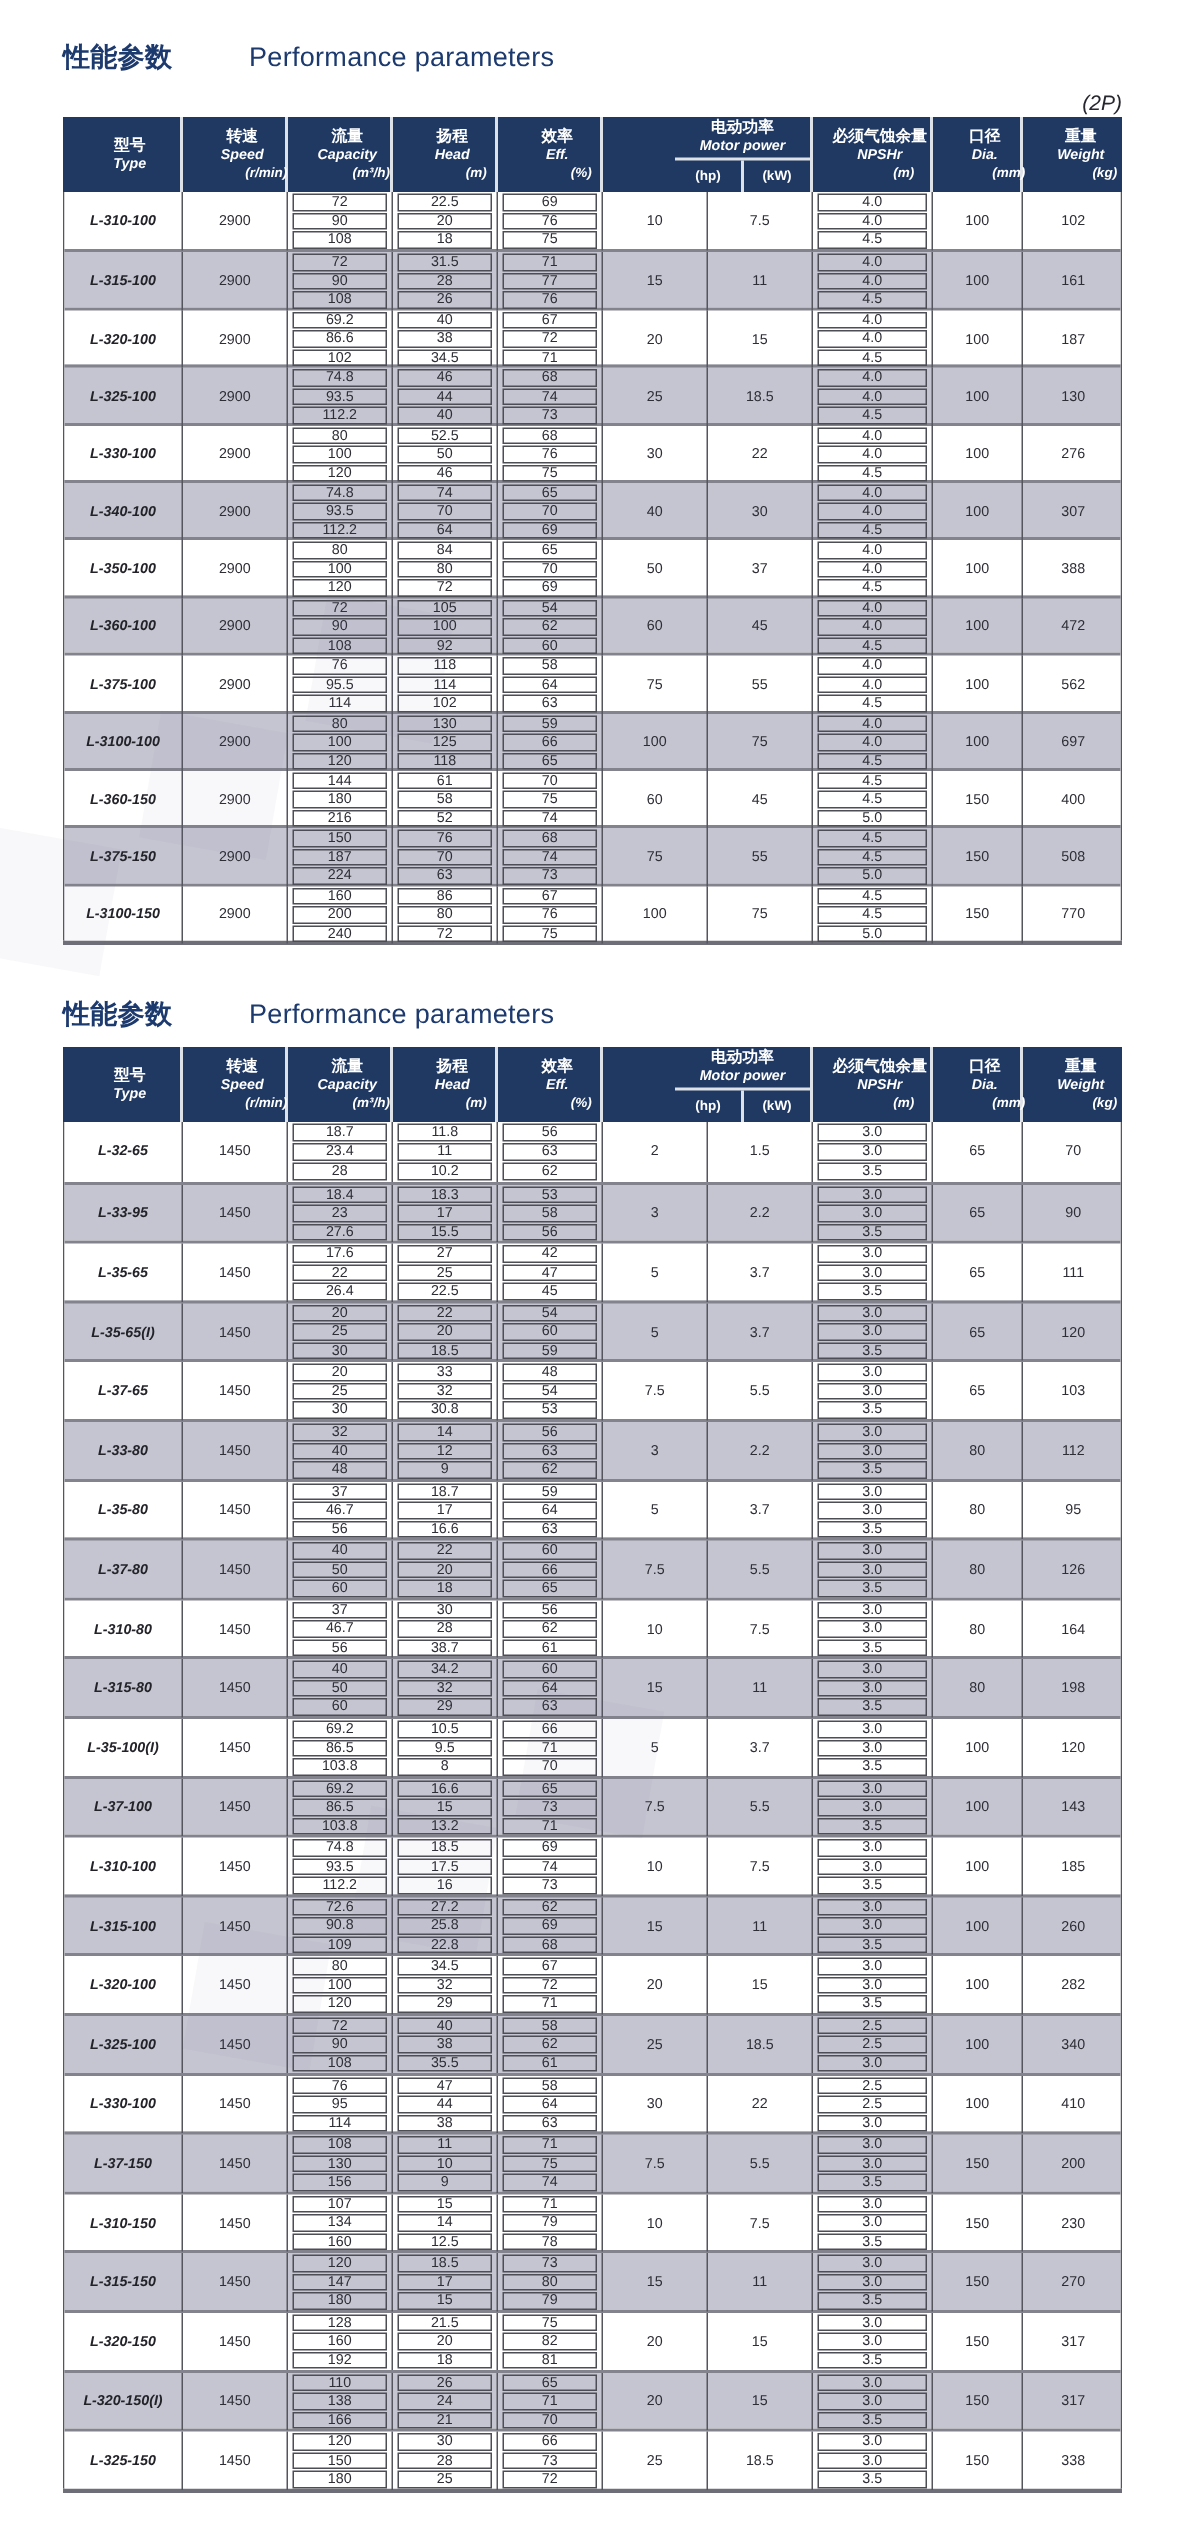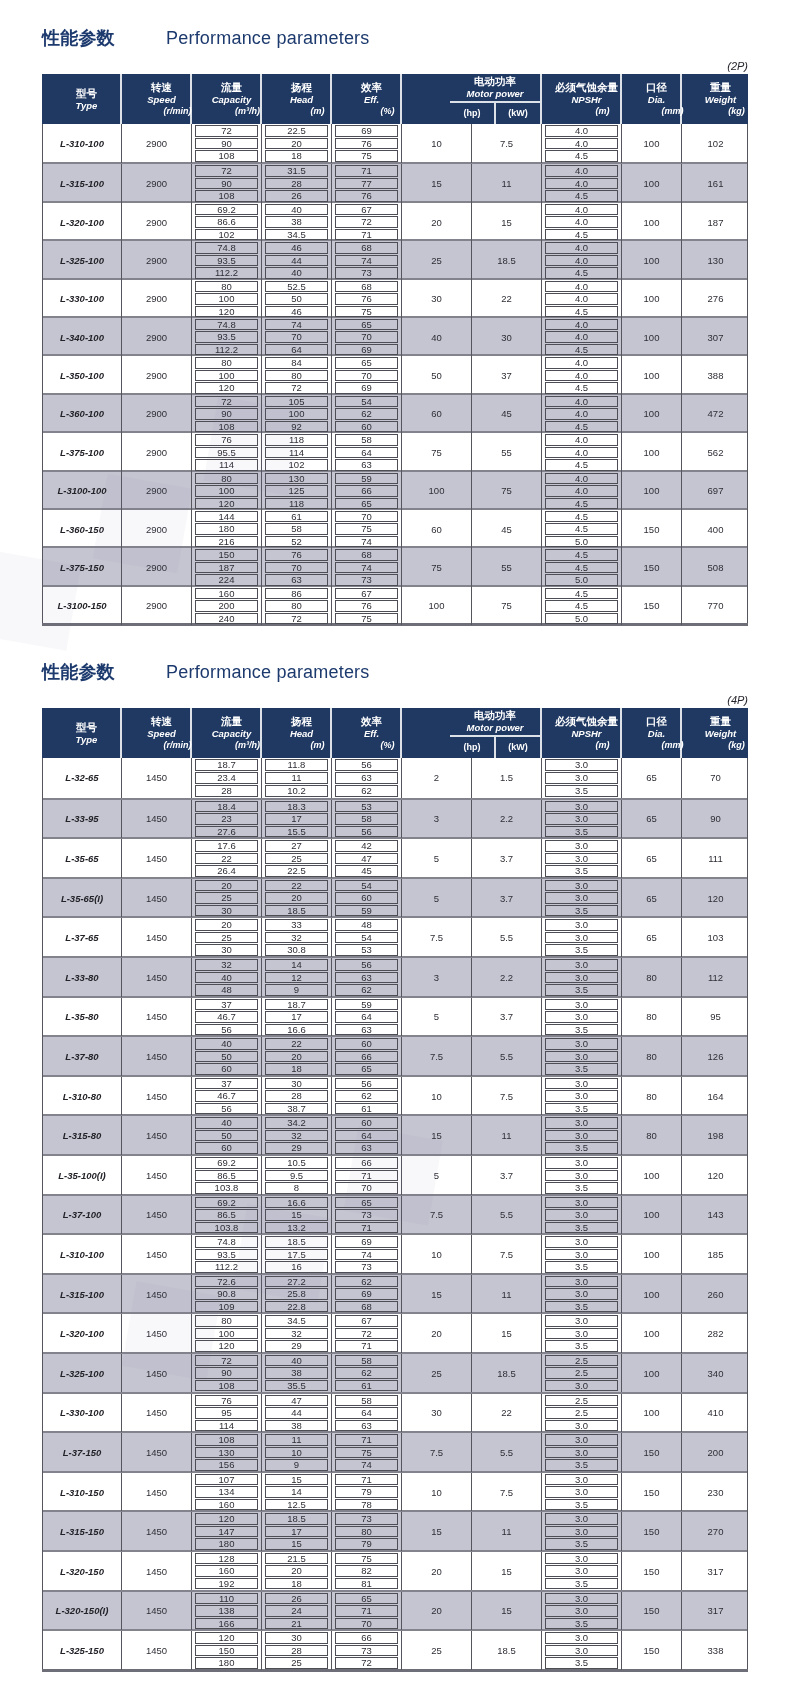--- a/index.html
+++ b/index.html
@@ -24,21 +24,21 @@
     position:absolute;font-size:150px;font-weight:bold;color:rgba(120,125,150,0.05);
     transform:rotate(-35deg);pointer-events:none;user-select:none;z-index:5;letter-spacing:20px;white-space:nowrap;
   }
   .section{position:relative;}
   .sec-title{
     font-size:18px;font-weight:600;color:var(--title-color);
     margin-bottom:10px;letter-spacing:.2px;
   }
   .sec-title .en{font-weight:500;margin-left:46px;}
   .pole{
-    text-align:right;font-size:11px;color:#26262e;margin-bottom:2px;
+    text-align:right;font-size:14px;color:#26262e;margin-bottom:2px;
     font-style:italic;
   }
   .ptable{
     width:706px;position:relative;z-index:2;
     border-bottom:3px solid #6e6e78;
   }
   .grid10{
     display:grid;
     grid-template-columns:78px 70px 70px 70px 70px 70px 70px 80px 60px 68px;
   }
@@ -534,21 +534,20 @@
     </div>
   </section>
 
   <div class="spacer"></div>
 
   <section class="section s4p">
     <h1 class="sec-title">
       <span class="zh">性能参数</span>
       <span class="en">Performance parameters</span>
     </h1>
-    <div class="pole">(4P)</div>
 
     <div class="ptable">
       <div class="thead grid10">
         <div class="hcell">
           <span class="hzh">型号</span>
           <span class="hen">Type</span>
         </div>
         <div class="hcell">
           <span class="hzh">转速</span>
           <span class="hen">Speed</span>

